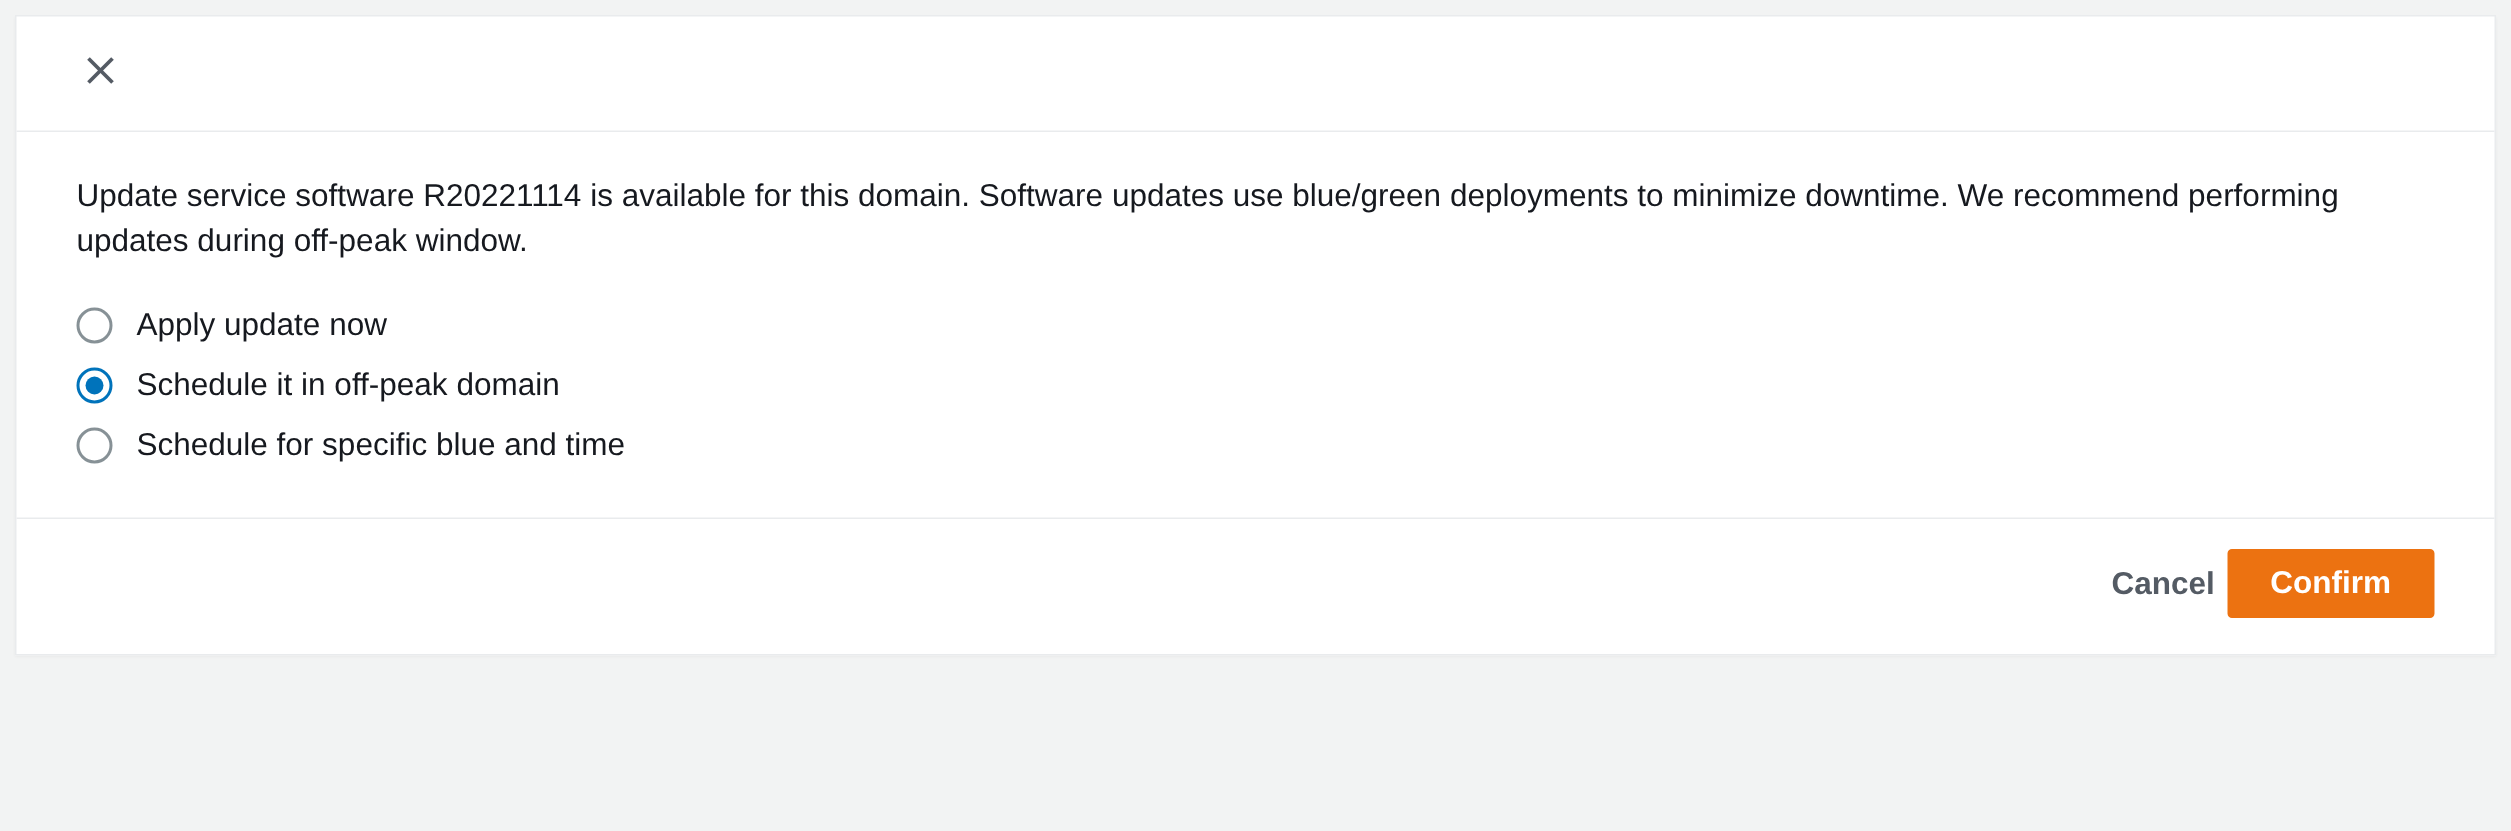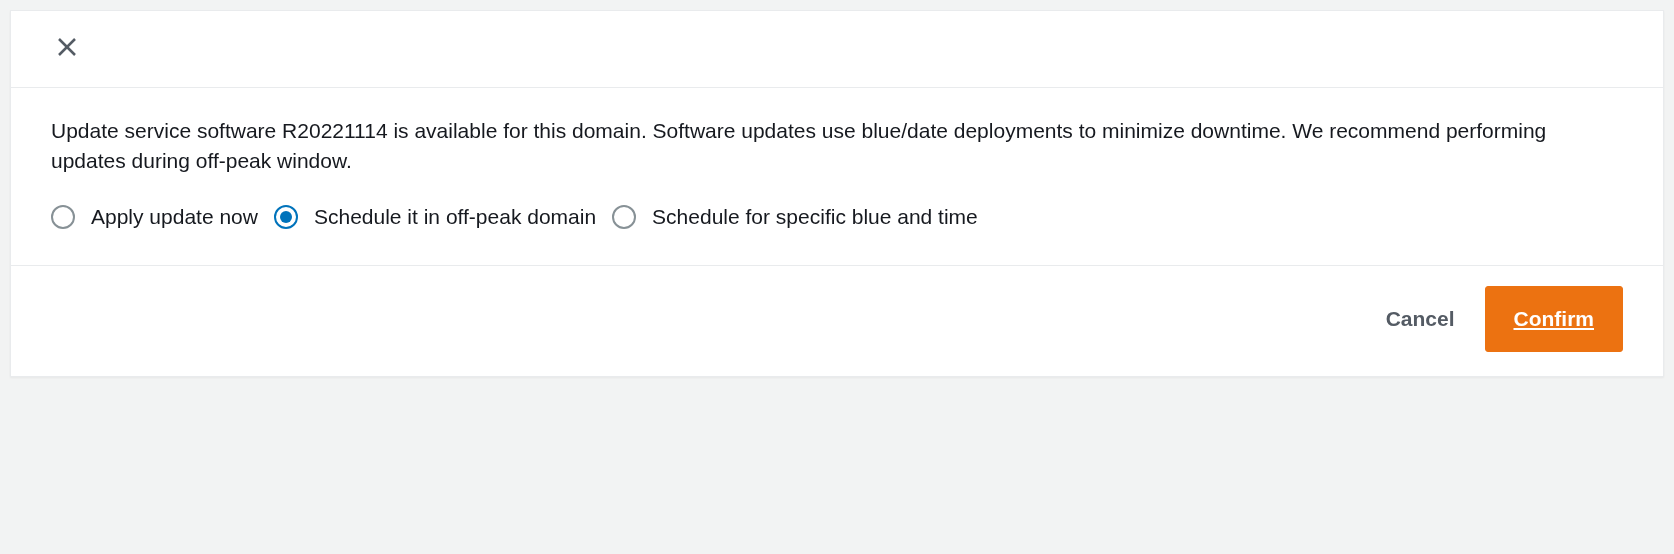--- a/index.html
+++ b/index.html
@@ -52,21 +52,21 @@
       padding: 28px 40px 36px 40px;
     }
     .description {
       font-size: 21px;
       color: #16191f;
       line-height: 1.45;
       margin-bottom: 28px;
     }
     .radio-group {
       display: flex;
-      flex-direction: row;
+      flex-direction: column;
       gap: 16px;
     }
     .radio-option {
       display: flex;
       align-items: center;
       gap: 16px;
       cursor: pointer;
     }
     .radio-circle {
       width: 24px;
@@ -91,62 +91,60 @@
       background: #0073bb;
       border-radius: 50%;
     }
     .radio-label {
       font-size: 21px;
       color: #16191f;
     }
     .modal-footer {
       display: flex;
       justify-content: flex-end;
-      align-items: center;
-      gap: 22px;
+      align-items: flex-end;
       padding: 20px 40px 24px 40px;
       border-top: 1px solid #e9ebed;
     }
     .btn-cancel {
       background: none;
       border: none;
       font-size: 21px;
       font-weight: 700;
       color: #545b64;
       cursor: pointer;
       padding: 10px 8px;
     }
     .btn-confirm {
       background: #ec7211;
       border: 1px solid #ec7211;
       color: #ffffff;
       font-size: 21px;
       font-weight: 700;
-      padding: 20px 28px;
+      padding: 10px 28px;
       border-radius: 3px;
       cursor: pointer;
-      text-decoration: underline;
     }
   </style>
 </head>
 <body>
 
 <div class="modal">
 
   <div class="modal-header">
     <button class="close-btn">
       <svg viewBox="0 0 24 24">
         <line x1="4" y1="4" x2="20" y2="20"></line>
         <line x1="20" y1="4" x2="4" y2="20"></line>
       </svg>
     </button>
   </div>
 
   <div class="modal-body">
-    <p class="description">Update service software R20221114 is available for this domain. Software updates use blue/date deployments to minimize downtime. We recommend performing updates during off-peak window.</p>
+    <p class="description">Update service software R20221114 is available for this domain. Software updates use blue/green deployments to minimize downtime. We recommend performing updates during off-peak window.</p>
 
     <div class="radio-group">
 
       <label class="radio-option">
         <span class="radio-circle"></span>
         <span class="radio-label">Apply update now</span>
       </label>
 
       <label class="radio-option">
         <span class="radio-circle selected"></span>

